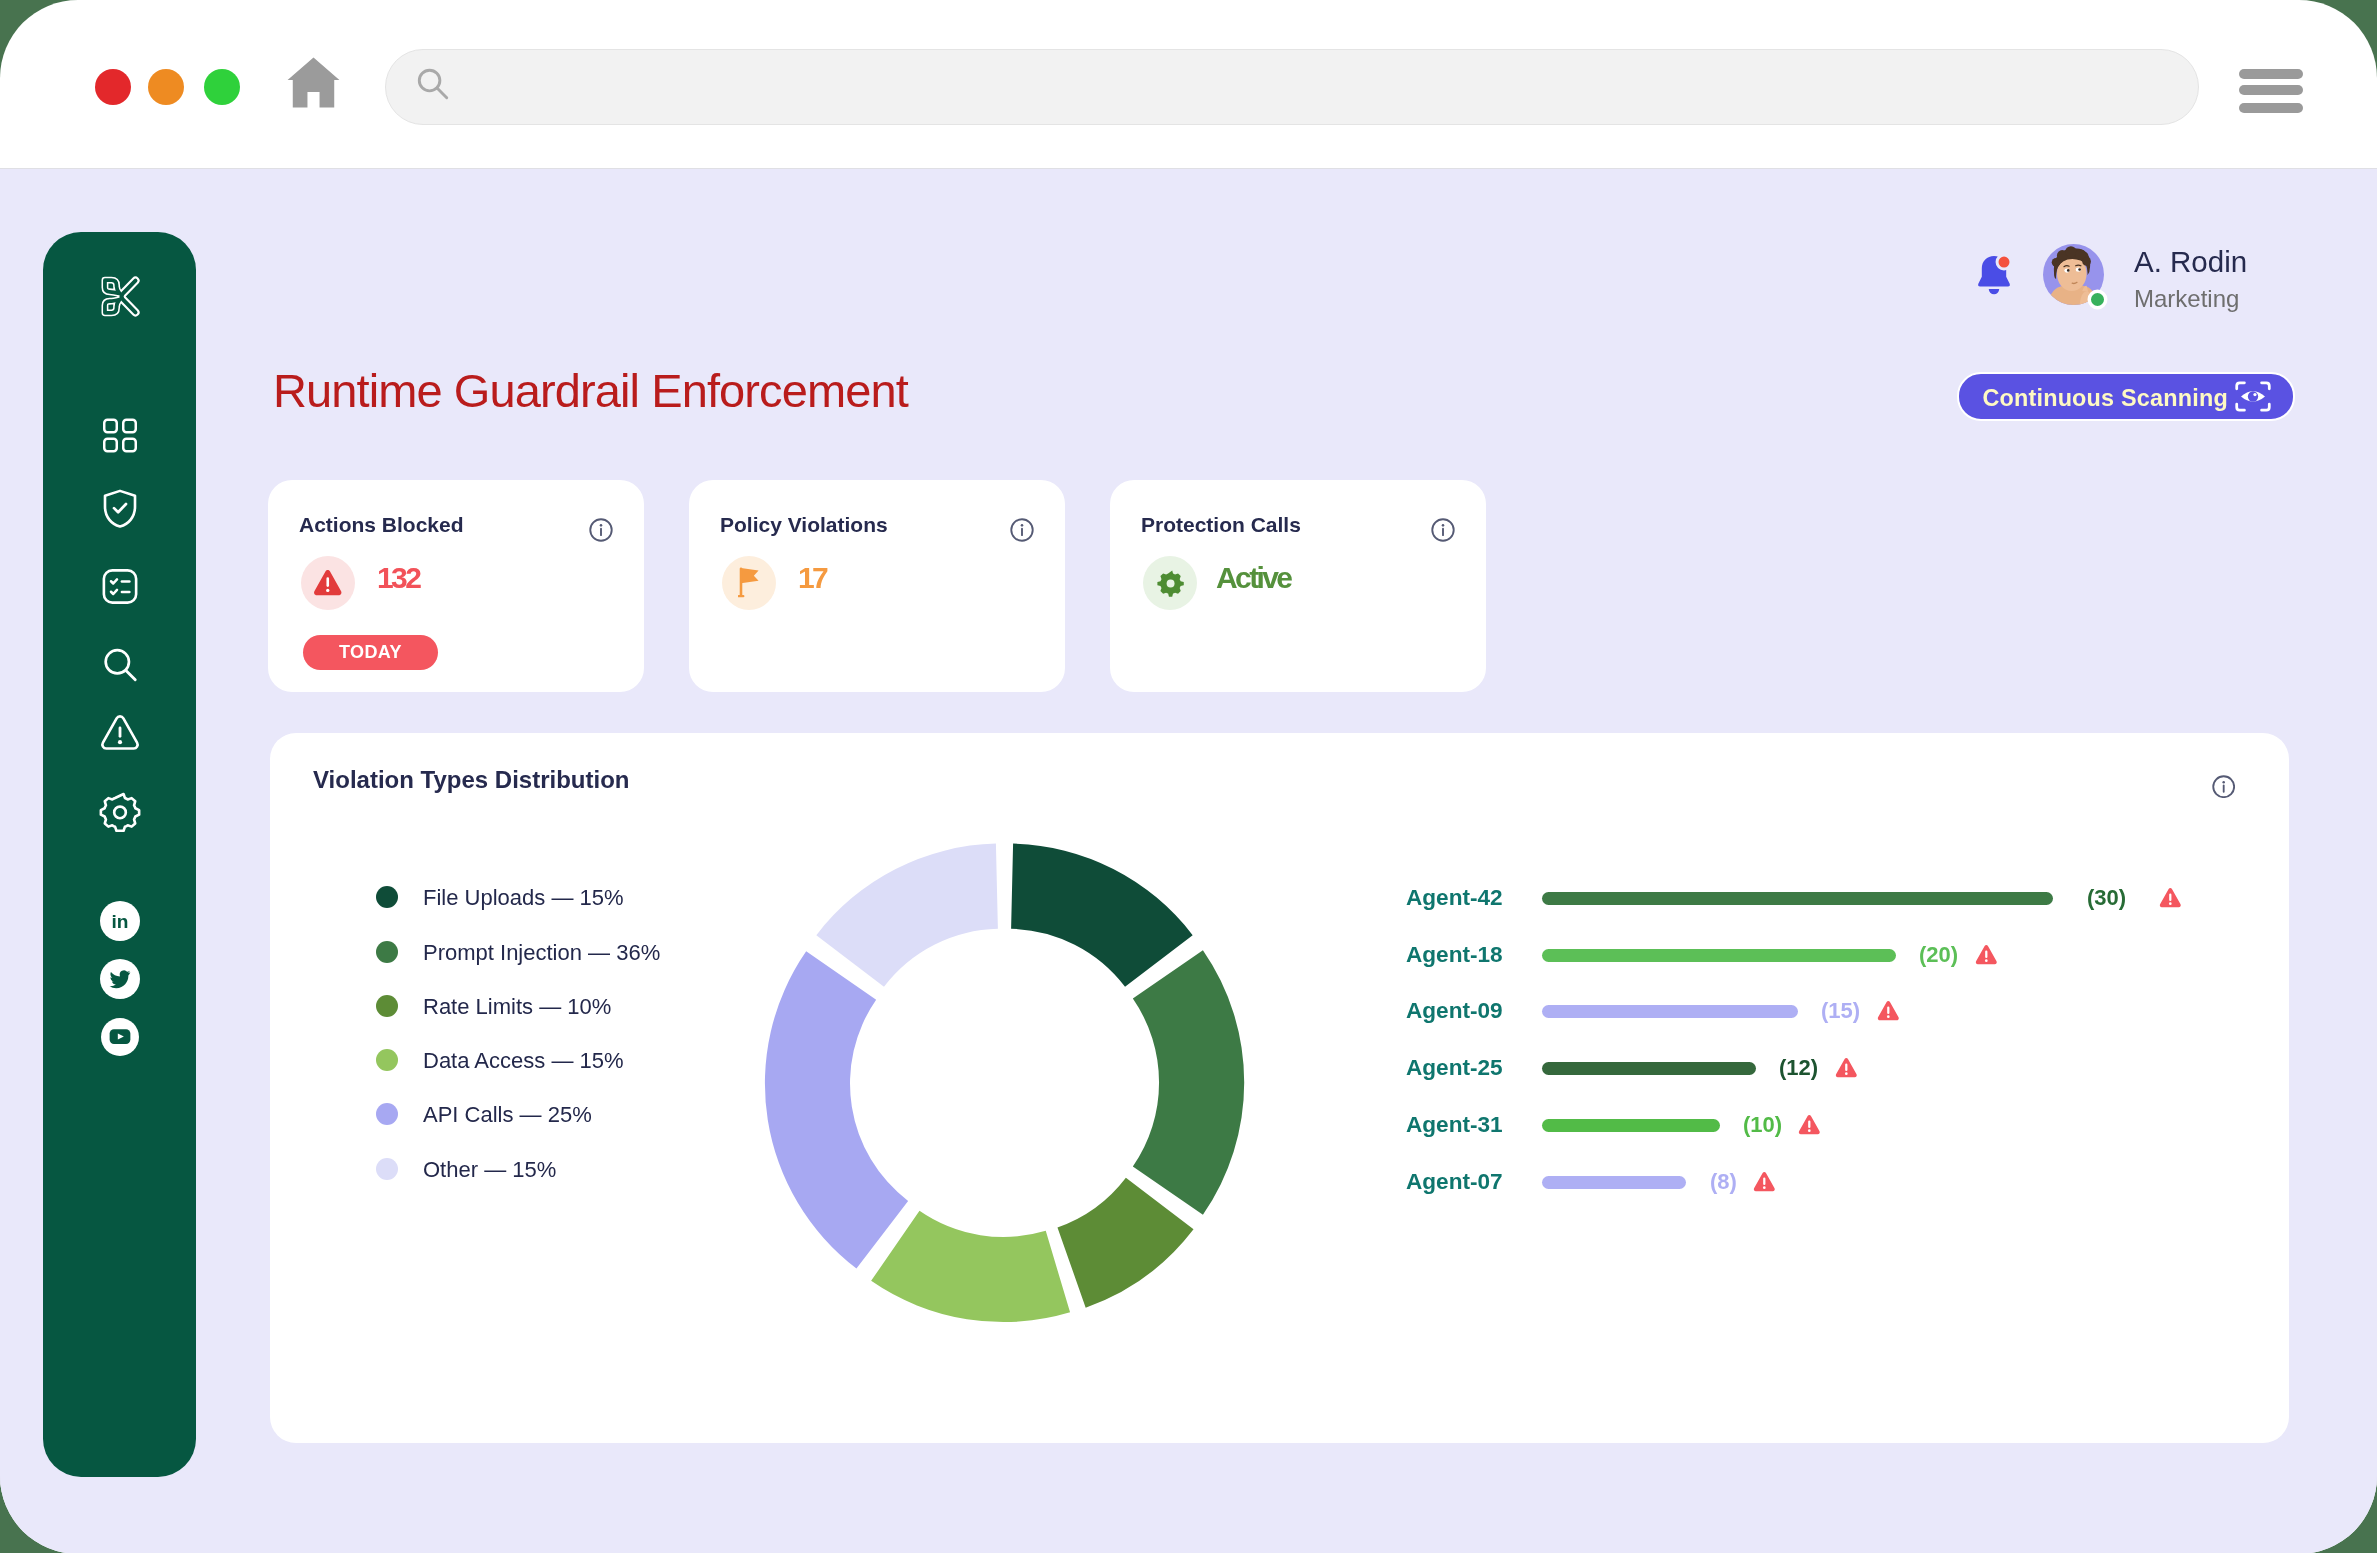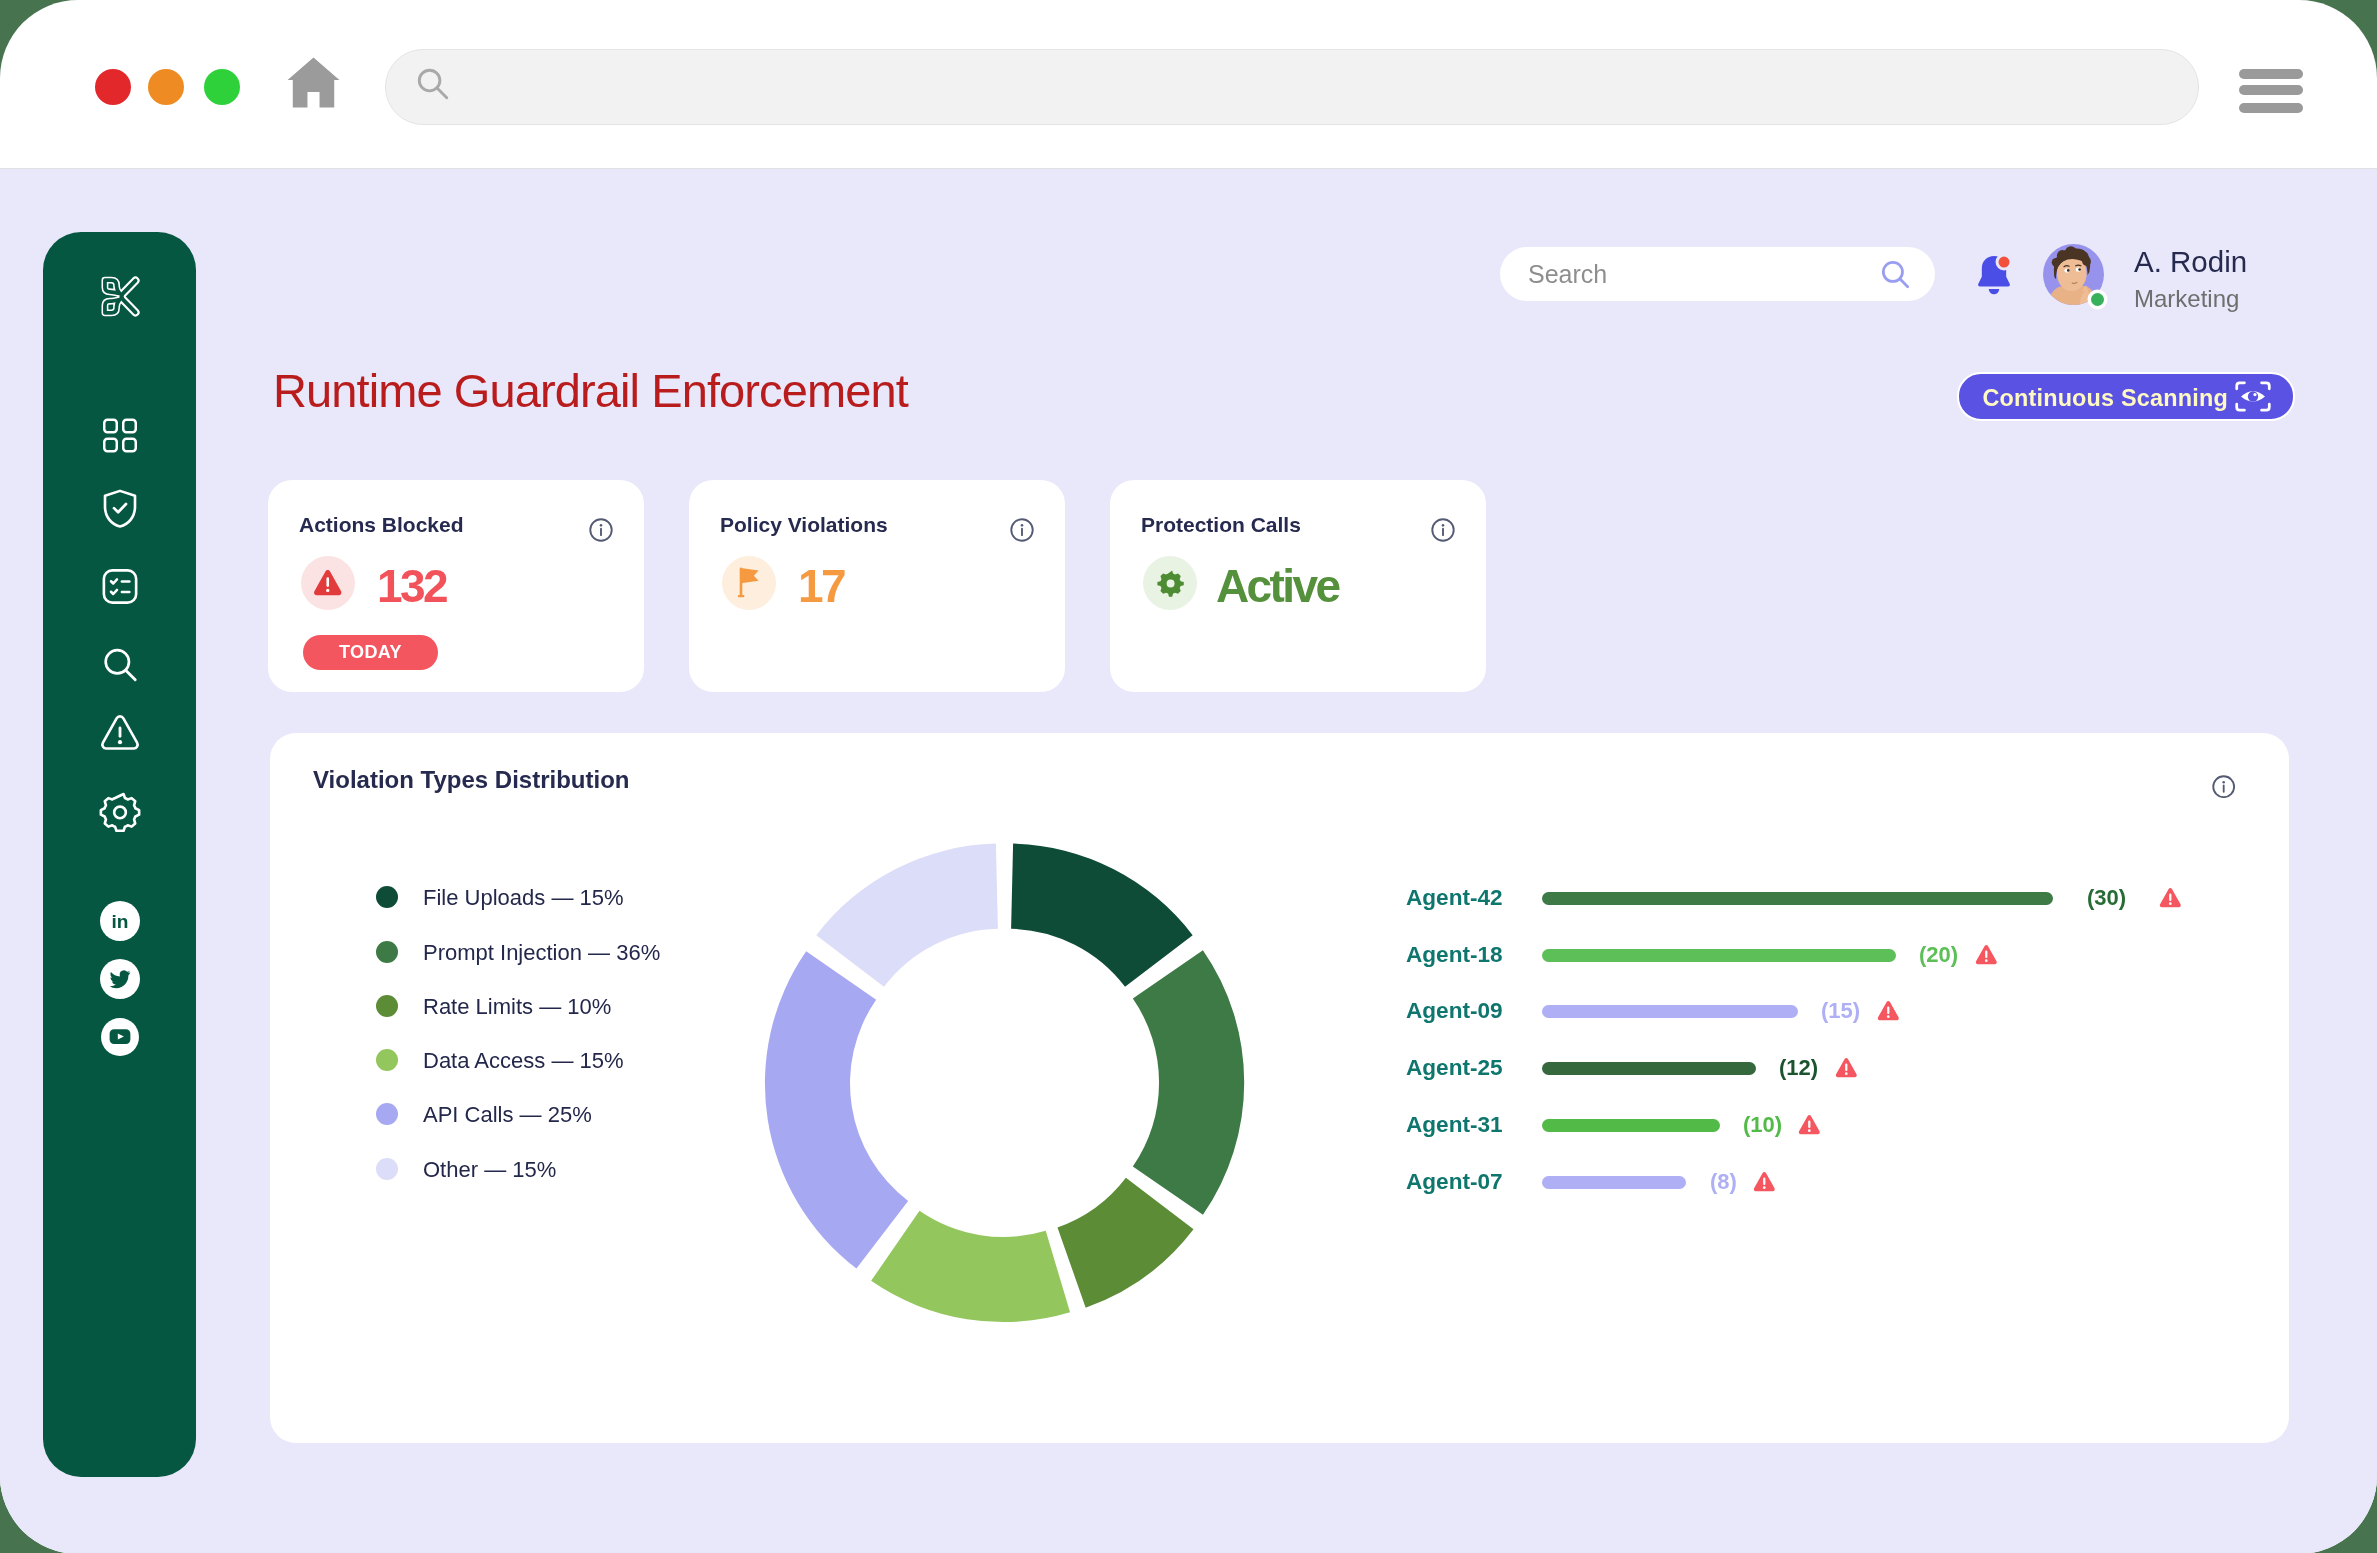--- a/index.html
+++ b/index.html
@@ -16,21 +16,21 @@
   
   .sidebar{position:absolute;left:43px;top:232px;width:153px;height:1245px;background:#065741;border-radius:38px;}
   .sideicon{position:absolute;left:50%;transform:translateX(-50%);}
   
   .hsearch{position:absolute;left:1500px;top:247px;width:435px;height:54px;background:#fff;border-radius:28px;}
   .hsearch span{position:absolute;left:28px;top:13px;font-size:25px;color:#8e8e8e;}
   
   .card{position:absolute;top:480px;width:376px;height:212px;background:#fff;border-radius:24px;}
   .card h3{position:absolute;left:31px;top:33px;margin:0;font-size:21px;font-weight:bold;color:#262a4e;}
   .icirc{position:absolute;left:33px;top:76px;width:54px;height:54px;border-radius:50%;}
-  .bignum{position:absolute;top:83px;font-size:46px;font-weight:bold;line-height:1;letter-spacing:-2.6px;}
+  .bignum{position:absolute;top:83px;font-size:30px;font-weight:bold;line-height:1;letter-spacing:-2.6px;}
   .info{position:absolute;top:38px;right:31px;}
   .today{position:absolute;left:35px;top:155px;width:135px;height:35px;border-radius:17.4px;background:#f4565f;color:#fff;font-weight:bold;font-size:18px;letter-spacing:0.4px;text-align:center;line-height:35px;}
   
   .bigcard{position:absolute;left:270px;top:733px;width:2019px;height:710px;background:#fff;border-radius:26px;}
   .legend{position:absolute;left:104px;width:434px;height:29.5px;}
   .legend .ldot{position:absolute;left:1.7px;top:4.3px;width:22px;height:22px;border-radius:50%;}
   .legend .ltxt{position:absolute;left:49px;top:2.6px;font-size:22px;color:#23284b;white-space:nowrap;line-height:1.15;}
   .arow{position:absolute;left:0;width:2019px;height:35px;}
   .alabel{position:absolute;left:1136px;font-size:22.6px;font-weight:bold;color:#0f766e;top:3.5px;white-space:nowrap;line-height:1;}
   .abar{position:absolute;left:1272px;top:8.7px;height:13px;border-radius:7px;}
@@ -120,27 +120,20 @@
           </g>
         </svg>
 
         <svg class="sideicon" style="top:786px;" width="38" height="38" viewBox="0 0 44 44">
           <circle cx="22" cy="22" r="22" fill="#fff"></circle>
           <rect x="10" y="13" width="24" height="17" rx="5" fill="#065741"></rect>
           <path d="M19.5 18 L26.5 21.5 L19.5 25 Z" fill="#fff"></path>
         </svg>
       </div>
 
-      <div class="hsearch">
-        <span>Search</span>
-        <svg class="abs" style="right:22.6px;top:11.3px;" width="33" height="33" viewBox="0 0 38 38">
-          <circle cx="16" cy="16" r="11" fill="none" stroke="#9a9ef0" stroke-width="3.2"></circle>
-          <line x1="24" y1="24" x2="33" y2="33" stroke="#9a9ef0" stroke-width="3.2" stroke-linecap="round"></line>
-        </svg>
-      </div>
 
       <svg class="abs" style="left:1967px;top:249px;" width="54" height="54" viewBox="0 0 62 62">
         <path fill="#4a4de6" d="M25 46 a6 6 0 0 0 12 0 Z"></path>
         <path fill="#4a4de6" d="M31 8 C23 8 17 14 17 22 V32 L13 40 Q12 43 15 43 H47 Q50 43 49 40 L45 32 V22 C45 14 39 8 31 8 Z"></path>
         <circle cx="42.5" cy="15" r="8" fill="#f4513d" stroke="#e9e8fa" stroke-width="3.4"></circle>
       </svg>
 
       <svg class="abs" style="left:2043px;top:244px;" width="61" height="61" viewBox="0 0 70 70">
         <defs>
           <clipPath id="av">

